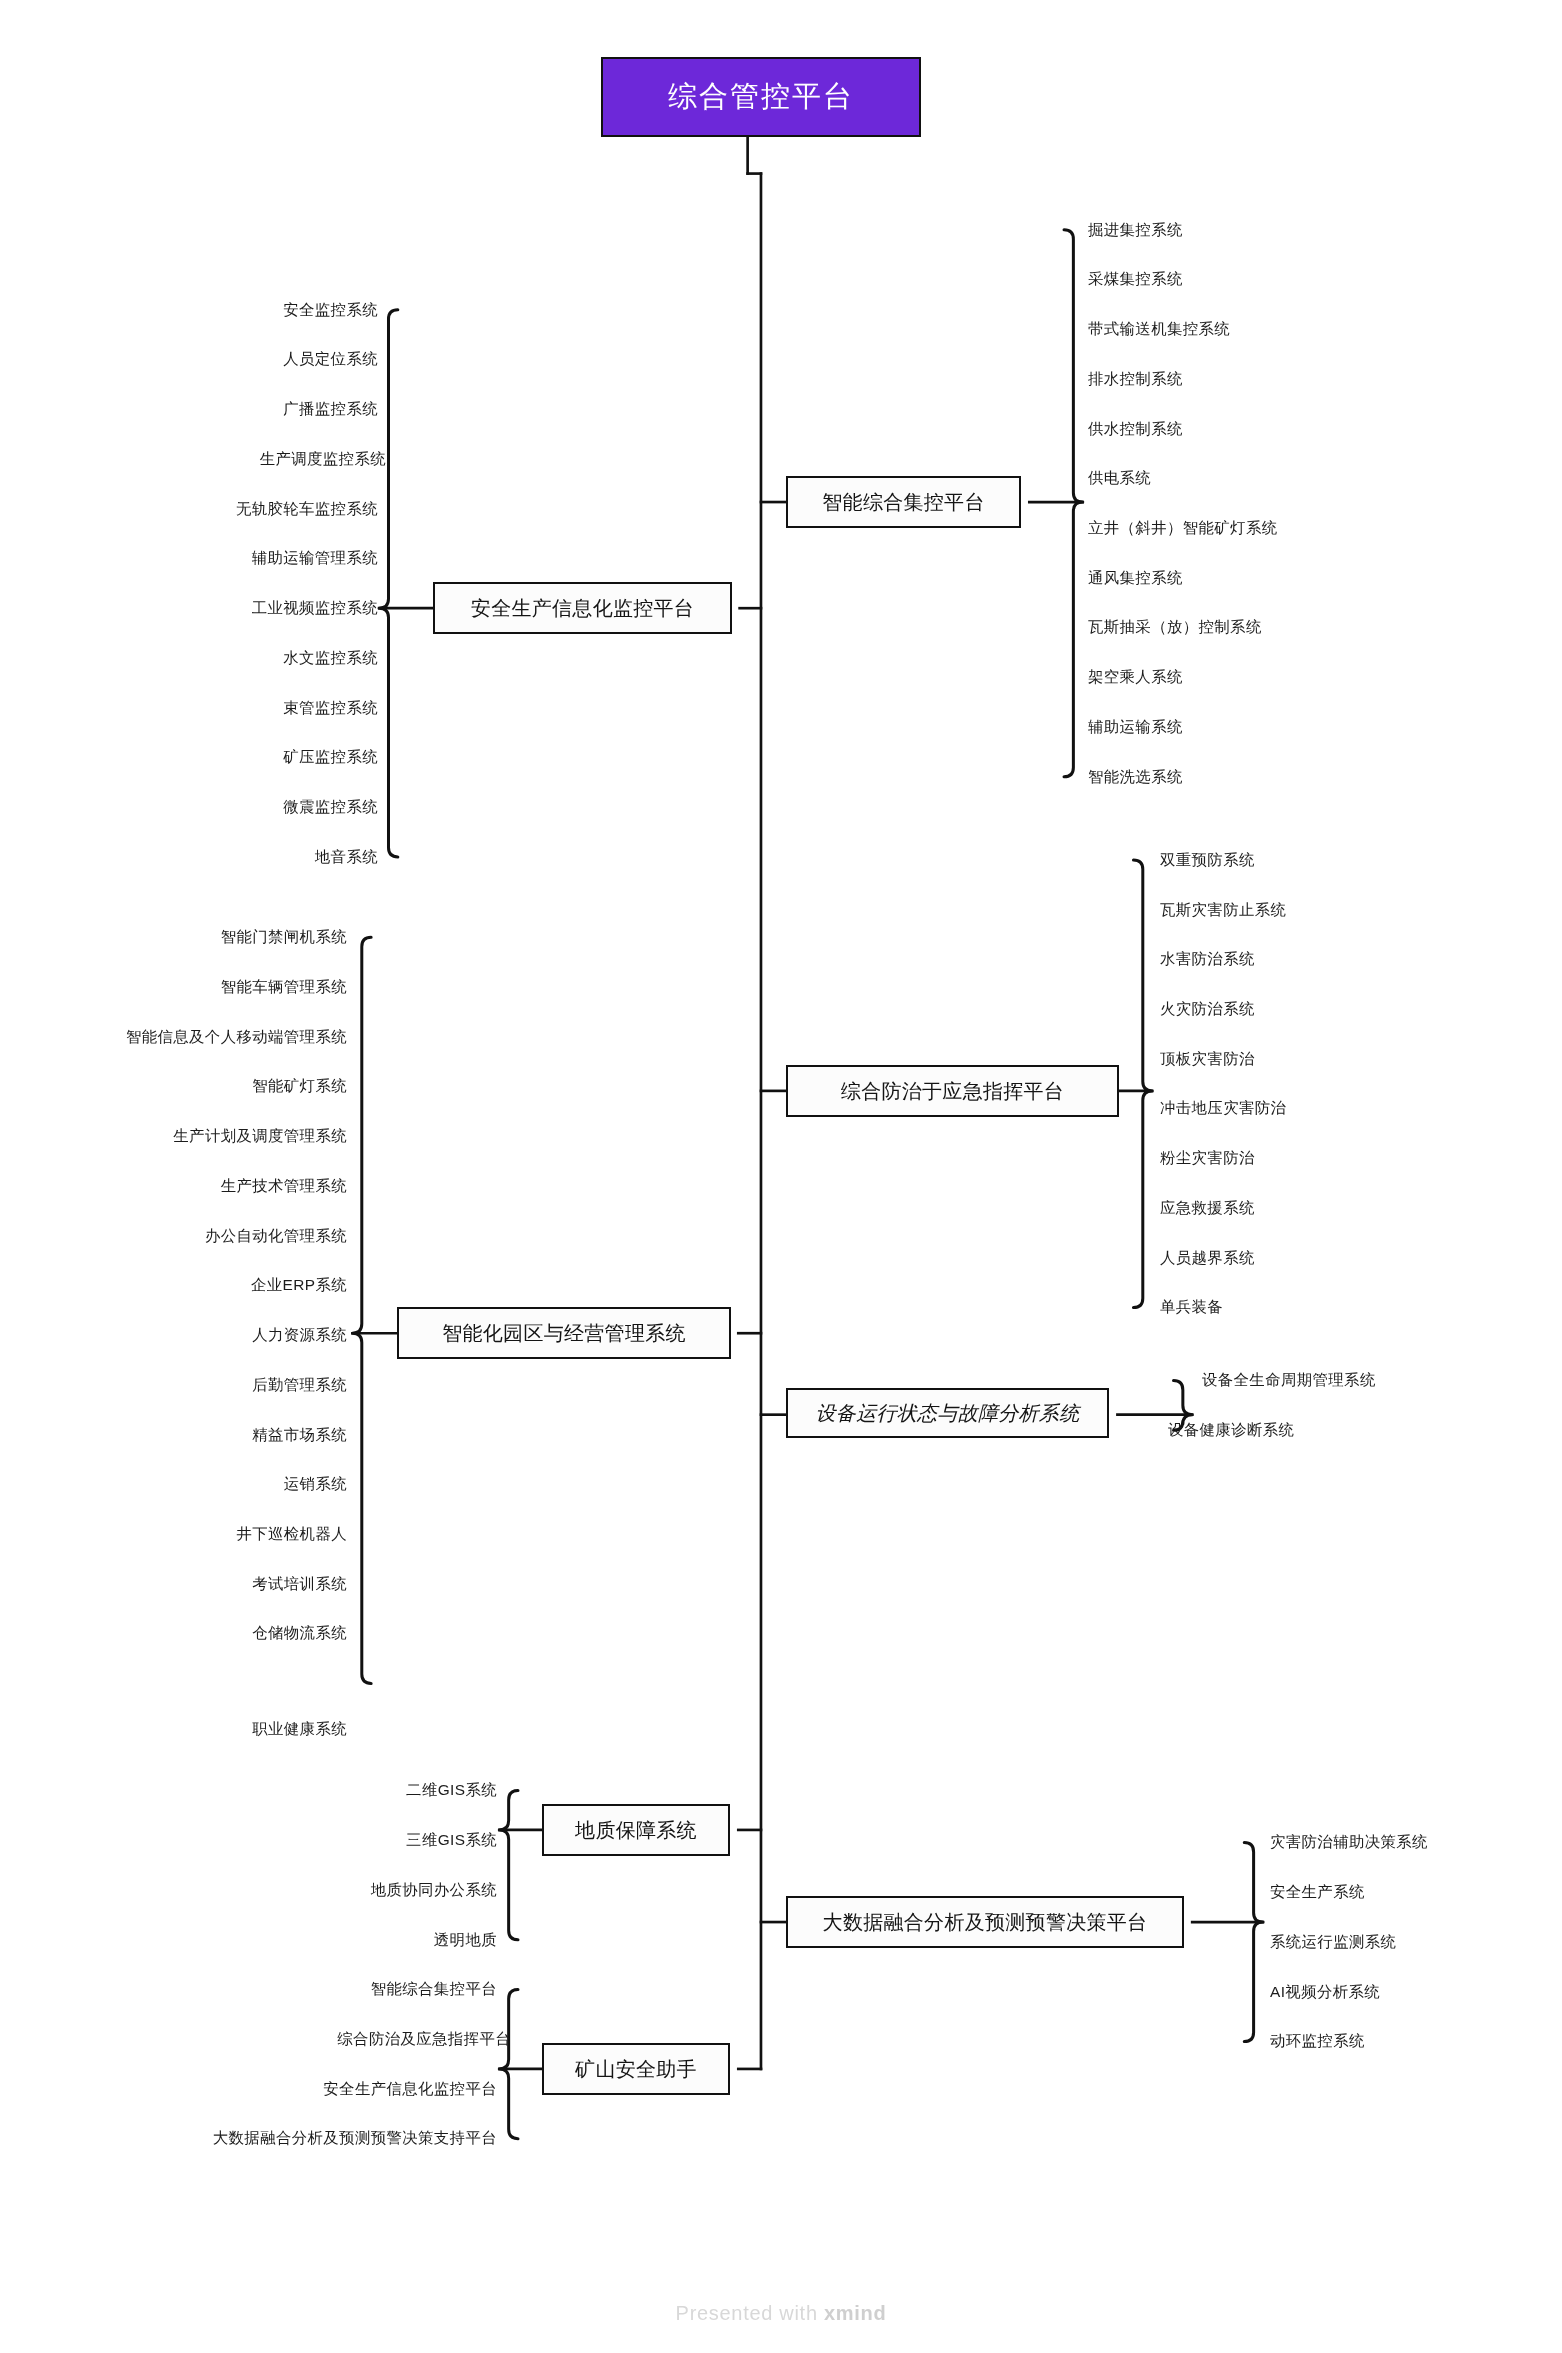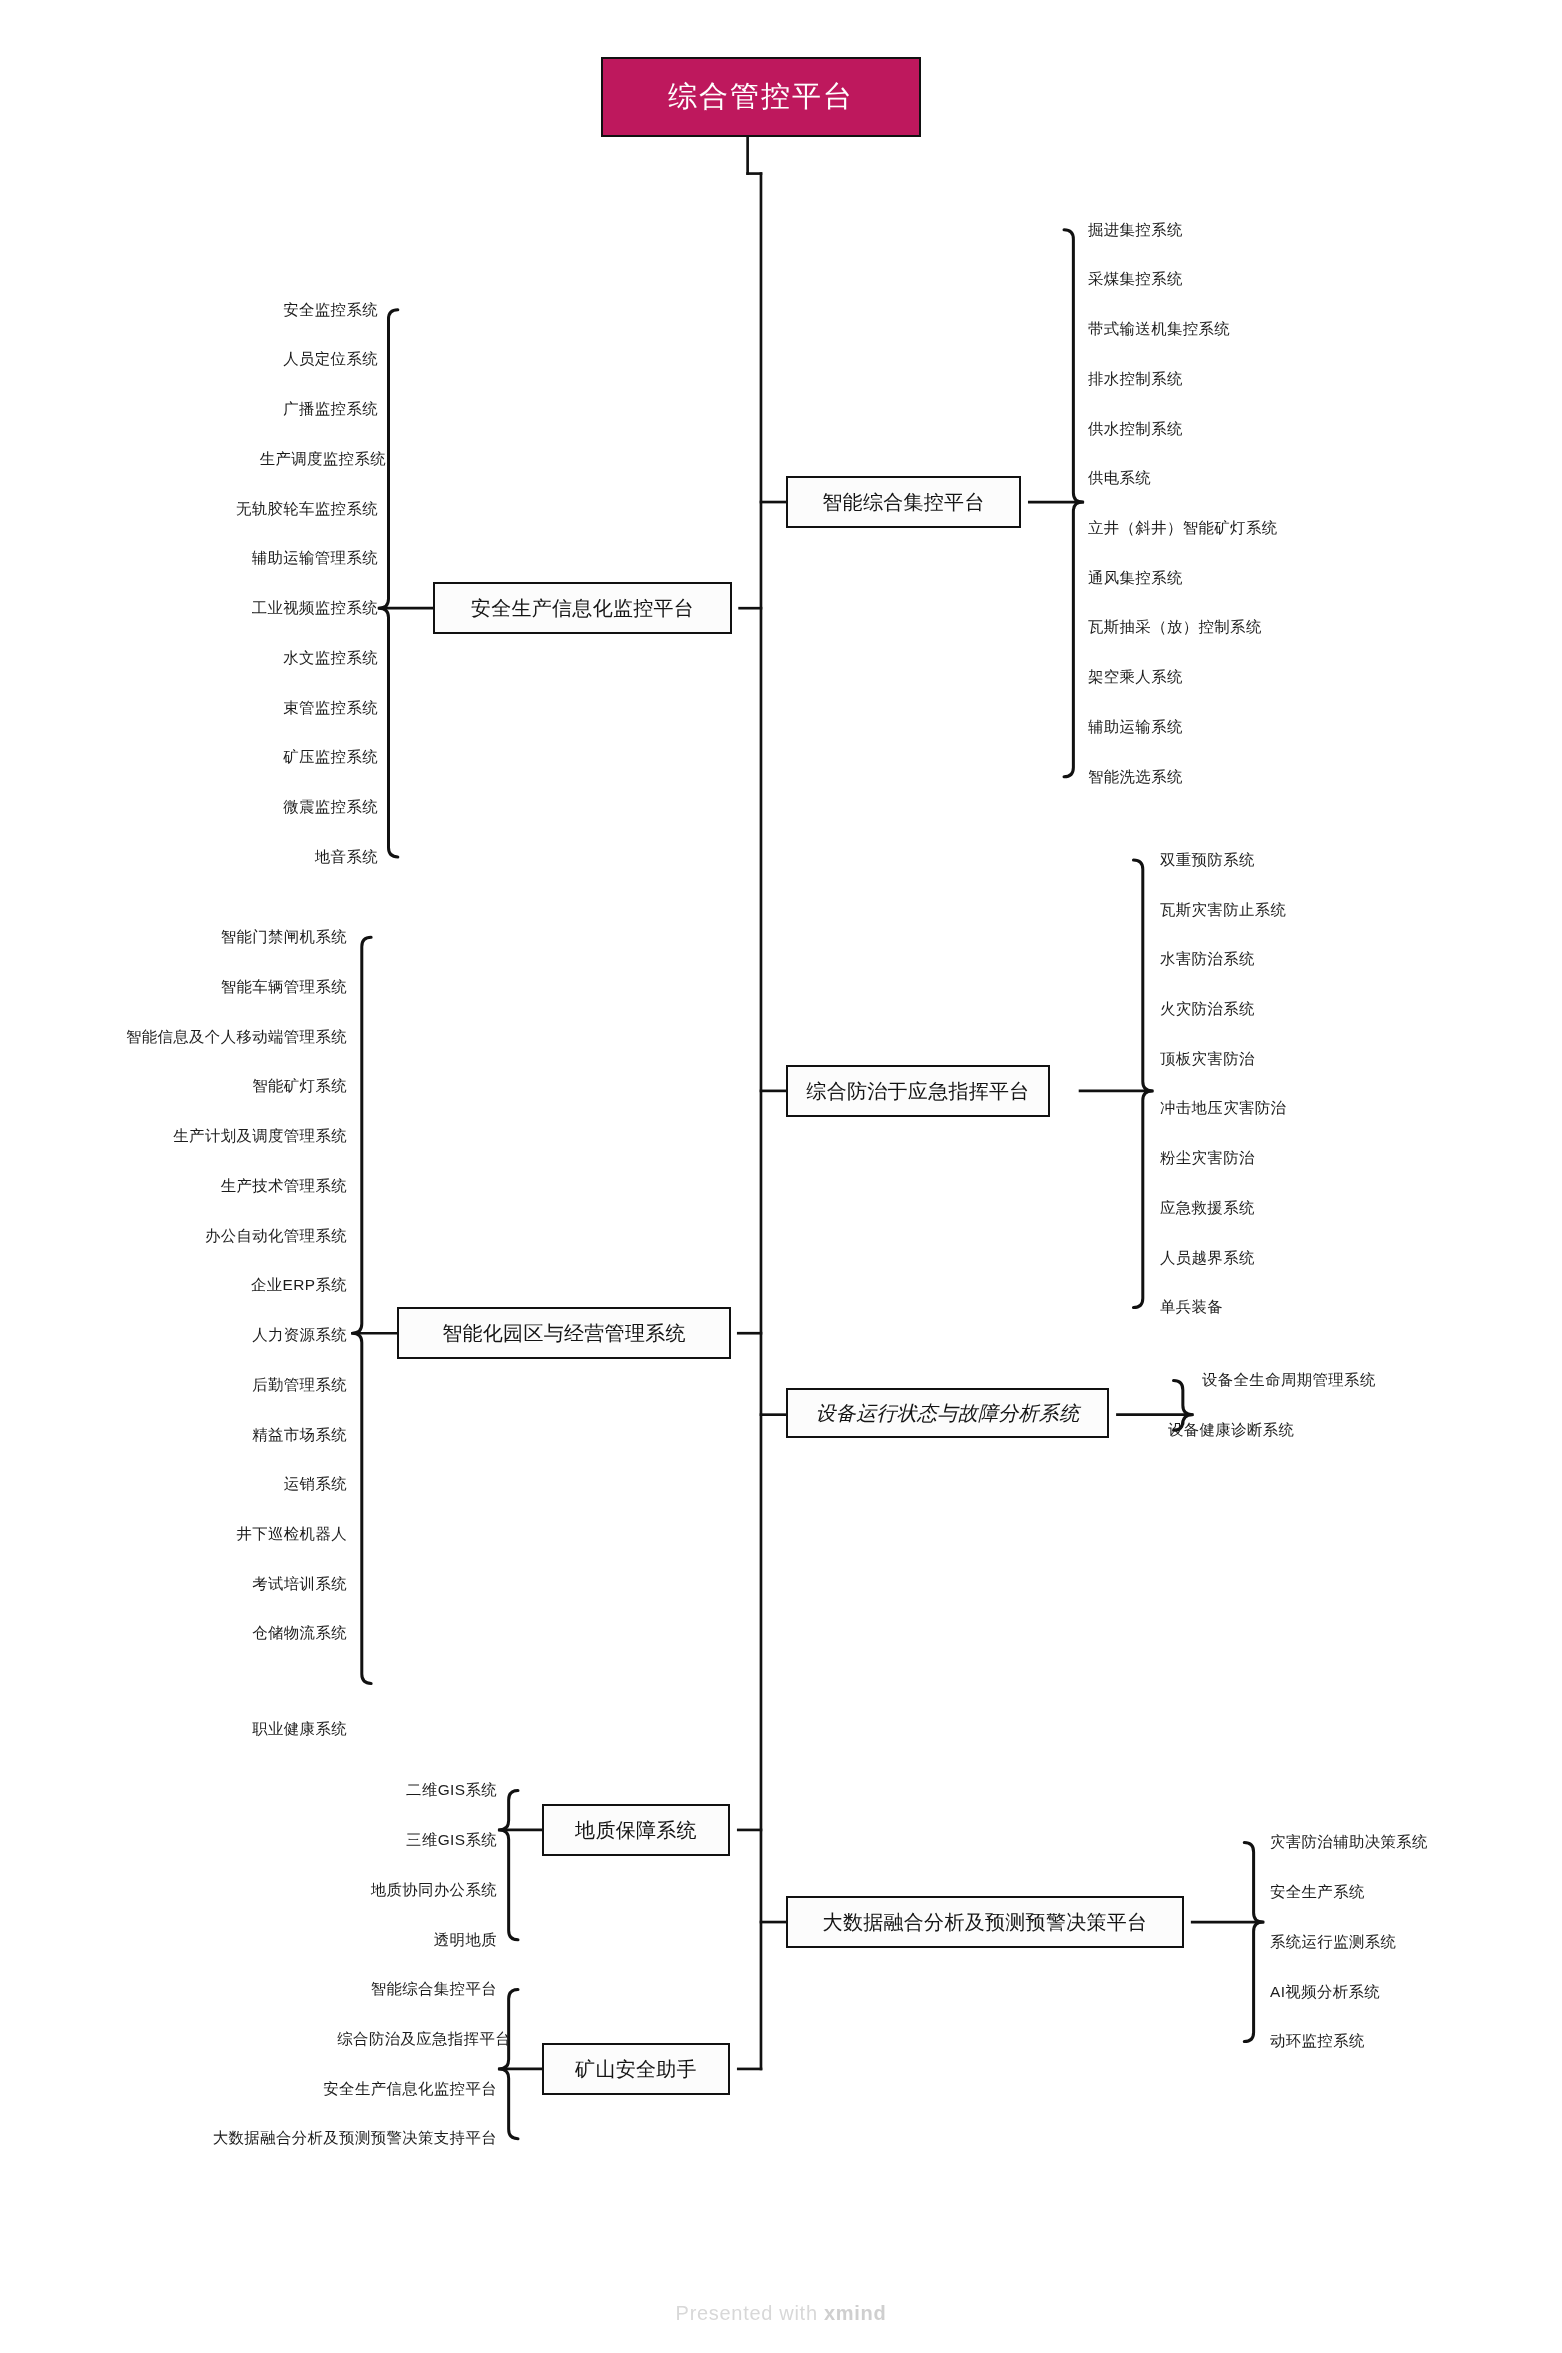--- a/index.html
+++ b/index.html
@@ -48,21 +48,21 @@
     top: 8px;
     right: -8px;
     bottom: -8px;
     border: 2.7px solid #111111;
     background: transparent;
     z-index: -1;
   }
   .node .label { position: relative; z-index: 2; }
 
   .node-root {
-    background: #be185d;
+    background: #6d28d9;
     border: 2.7px solid #111111;
     color: #ffffff;
     font-size: 29px;
     letter-spacing: 2px;
   }
   .node-root::after { border-color: #111111; }
 
   .node-l2 {
     font-size: 20px;
     color: #141414;
@@ -176,21 +176,21 @@
       <div class="leaf left" style="left: 347px; top: 1228px;">办公自动化管理系统</div>
       <div class="leaf left" style="left: 347px; top: 1277px;">企业ERP系统</div>
       <div class="leaf left" style="left: 347px; top: 1327px;">人力资源系统</div>
       <div class="leaf left" style="left: 347px; top: 1377px;">后勤管理系统</div>
       <div class="leaf left" style="left: 347px; top: 1427px;">精益市场系统</div>
       <div class="leaf left" style="left: 347px; top: 1476px;">运销系统</div>
       <div class="leaf left" style="left: 347px; top: 1526px;">井下巡检机器人</div>
       <div class="leaf left" style="left: 347px; top: 1576px;">考试培训系统</div>
       <div class="leaf left" style="left: 347px; top: 1625px;">仓储物流系统</div>
       <div class="leaf left" style="left: 347px; top: 1675px; margin-top: 46px;">职业健康系统</div>
-      <div class="node node-l2" style="left: 786px; top: 1065px; width: 264px; height: 52px;">
+      <div class="node node-l2" style="left: 786px; top: 1065px; width: 333px; height: 52px;">
         <span class="label">综合防治于应急指挥平台</span>
       </div>
       <div class="leaf right" style="left: 1160px; top: 852px;">双重预防系统</div>
       <div class="leaf right" style="left: 1160px; top: 902px;">瓦斯灾害防止系统</div>
       <div class="leaf right" style="left: 1160px; top: 951px;">水害防治系统</div>
       <div class="leaf right" style="left: 1160px; top: 1001px;">火灾防治系统</div>
       <div class="leaf right" style="left: 1160px; top: 1051px;">顶板灾害防治</div>
       <div class="leaf right" style="left: 1160px; top: 1100px;">冲击地压灾害防治</div>
       <div class="leaf right" style="left: 1160px; top: 1150px;">粉尘灾害防治</div>
       <div class="leaf right" style="left: 1160px; top: 1200px;">应急救援系统</div>

